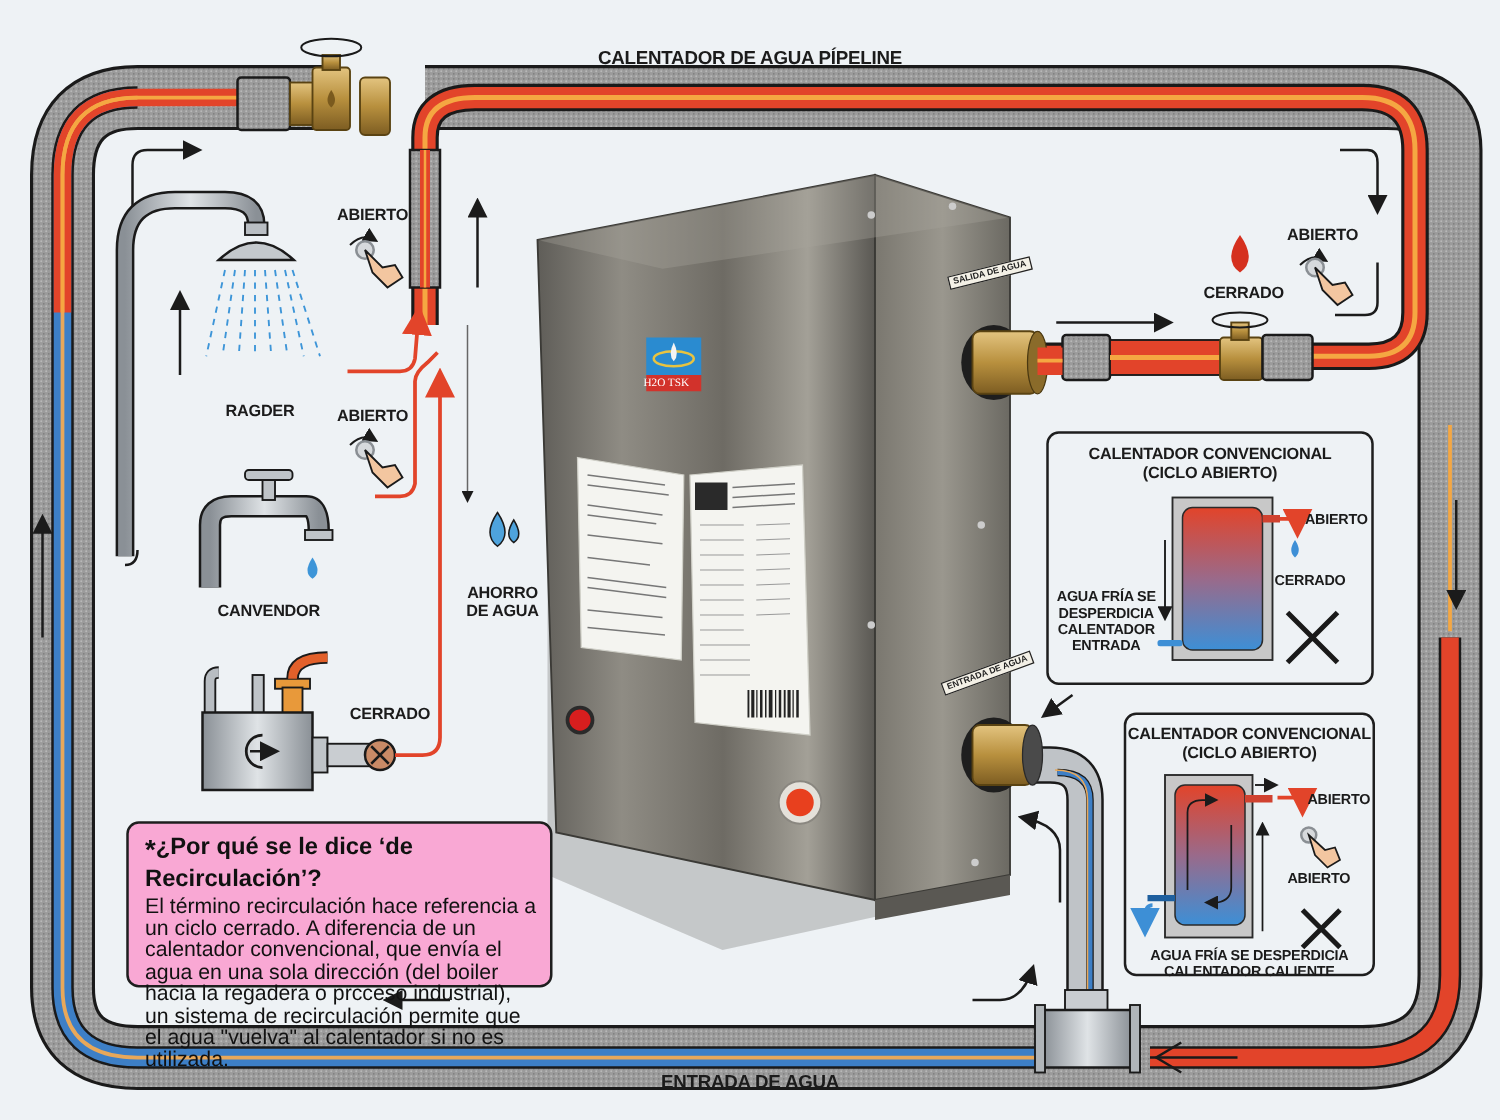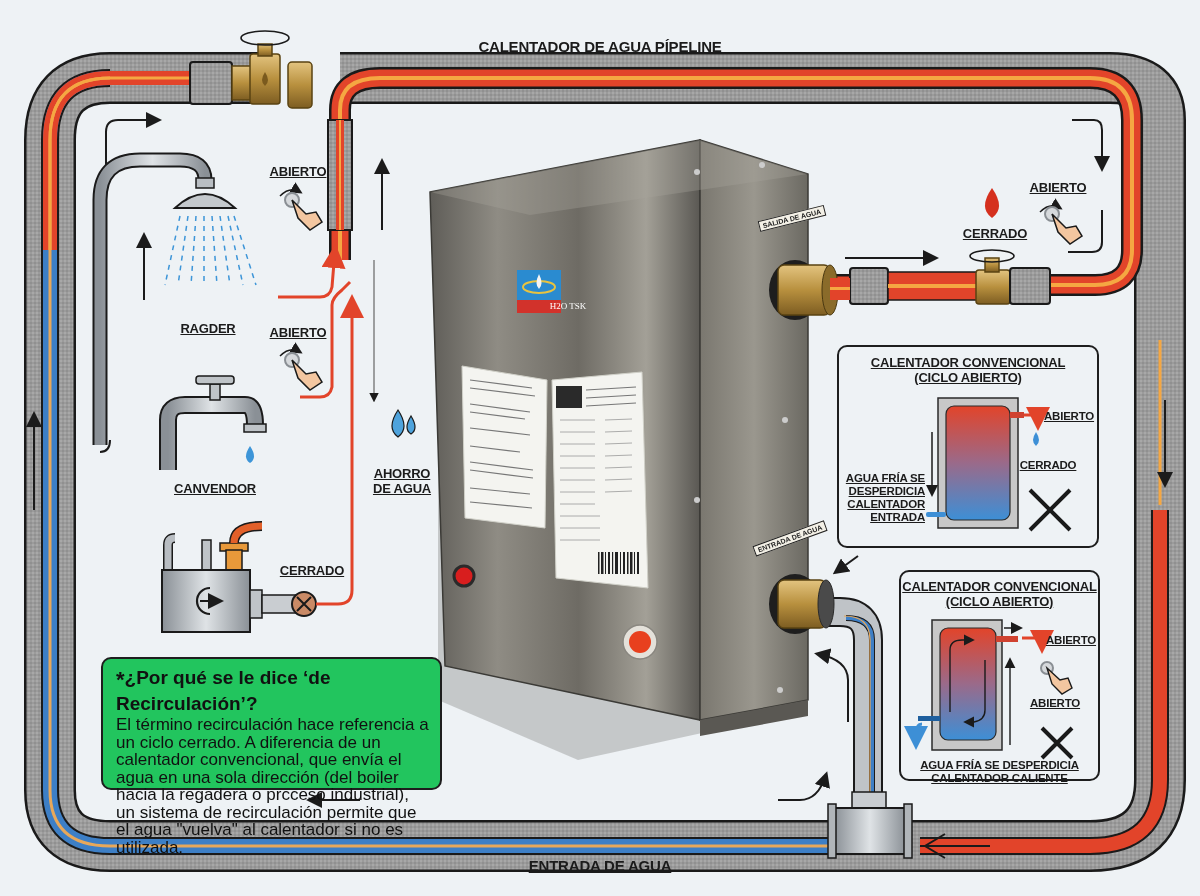--- a/index.html
+++ b/index.html
@@ -1,22 +1,22 @@
 <!DOCTYPE html>
 <html><head>
 <meta charset="utf-8">
 <style>
   html,body{margin:0;padding:0;}
   body{width:1200px;height:896px;background:#eef2f5;overflow:hidden;position:relative;font-family:"Liberation Sans","DejaVu Sans",sans-serif;}
   #stage{position:absolute;left:0;top:0;width:1200px;height:896px;}
-  .lbl{position:absolute;font-family:"Liberation Sans",sans-serif;font-weight:bold;color:#1b1b1b;text-align:center;letter-spacing:-0.2px;line-height:1.12;text-decoration:underline;}
+  .lbl{position:absolute;font-family:"Liberation Sans",sans-serif;font-weight:bold;color:#1b1b1b;text-align:center;letter-spacing:-0.2px;line-height:1.12;}
   .title{font-size:15px;}
   .small{font-size:13px;}
   .tiny{font-size:11.5px;}
-  .panel{position:absolute;background:#22c55e;border:2px solid #1e1e1e;border-radius:10px;box-sizing:border-box;}
+  .panel{position:absolute;background:#f9a8d4;border:2px solid #1e1e1e;border-radius:10px;box-sizing:border-box;}
   .info-title{font-size:19px;font-weight:bold;color:#111;margin:0 0 1px 0;}
   .info-title .star{font-size:22px;vertical-align:top;}
   .info-body{font-size:17px;line-height:17.5px;color:#111;}
   .tag-label{position:absolute;background:#f3f0e6;border:1px solid #222;font-size:7px;font-weight:bold;padding:1px 3px;color:#222;white-space:nowrap;}
 </style>
 </head>
 <body>
 
 <div id="stage">
 
@@ -340,30 +340,30 @@
 <div class="lbl small" style="left:362px;top:467px;width:80px;">
   <div>AHORRO</div>
   <div>DE AGUA</div>
 </div>
 
 <div class="lbl small" style="left:955px;top:227px;width:80px;">CERRADO</div>
 <div class="lbl small" style="left:1018px;top:181px;width:80px;">ABIERTO</div>
 
 <div class="tag-label" style="left:758px;top:213px;transform:rotate(-14deg);">SALIDA DE AGUA</div>
 <div class="tag-label" style="left:752px;top:533px;transform:rotate(-20deg);">ENTRADA DE AGUA</div>
-<div style="position:absolute;left:547px;top:301px;width:42px;font-size:9px;color:#fff;text-align:center;font-family:'Liberation Serif',serif;">H2O TSK</div>
+<div style="position:absolute;left:512px;top:301px;width:42px;font-size:9px;color:#fff;text-align:center;font-family:'Liberation Serif',serif;">H2O TSK</div>
 
 <div class="panel" style="left:837px;top:345px;width:262px;height:203px;background:transparent;">
   <div class="lbl small" style="left:0;top:9px;width:258px;">
     <div>CALENTADOR CONVENCIONAL</div>
     <div>(CICLO ABIERTO)</div>
   </div>
   <div class="lbl tiny" style="left:200px;top:63px;width:60px;">ABIERTO</div>
   <div class="lbl tiny" style="left:174px;top:112px;width:70px;">CERRADO</div>
-  <div class="lbl tiny" style="left:6px;top:125px;width:80px;text-align:right;">
+  <div class="lbl tiny" style="left:6px;top:125px;width:80px;text-align:center;">
     <div>AGUA FRÍA SE</div>
     <div>DESPERDICIA</div>
     <div>CALENTADOR</div>
     <div>ENTRADA</div>
   </div>
 </div>
 
 <div class="panel" style="left:899px;top:570px;width:201px;height:211px;background:transparent;">
   <div class="lbl small" style="left:0;top:8px;width:197px;">
     <div>CALENTADOR CONVENCIONAL</div>

